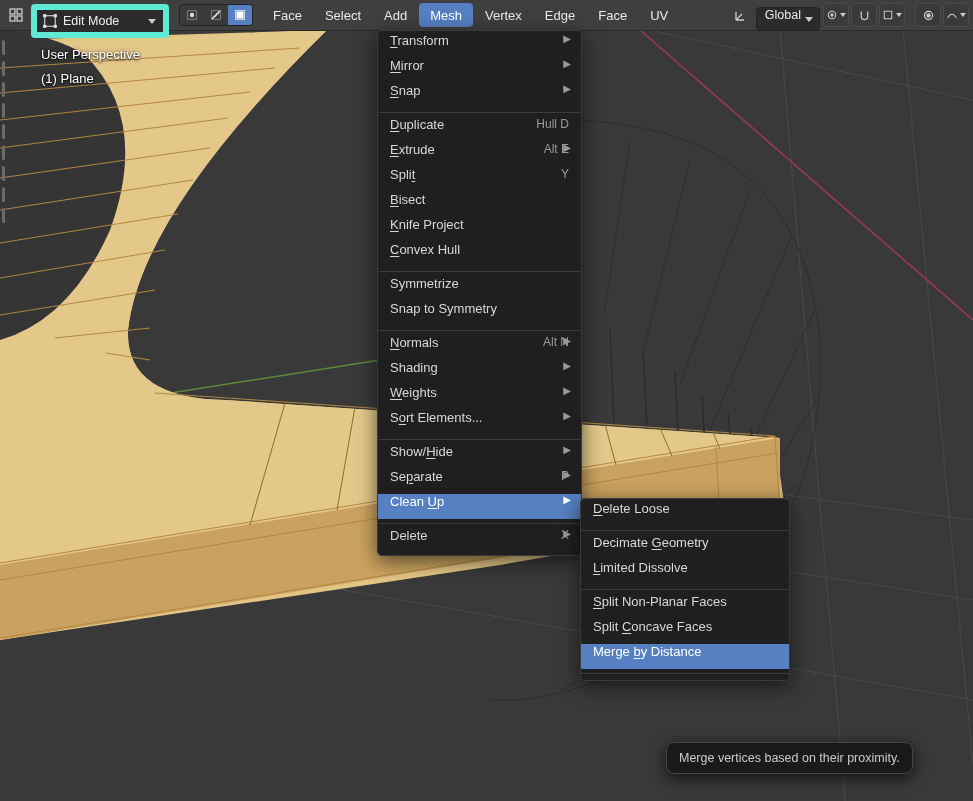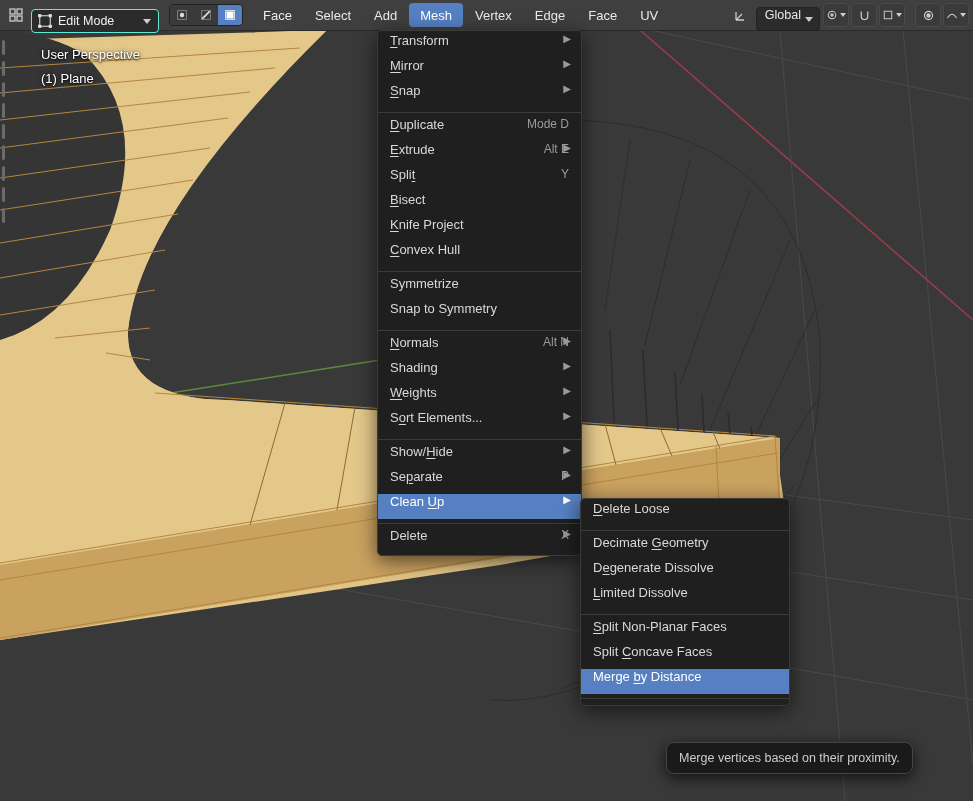--- a/index.html
+++ b/index.html
@@ -11,21 +11,21 @@
   .scene { position:absolute; inset:0; background:#393939; }
   .scene svg { position:absolute; inset:0; width:100%; height:100%; }
 
   
   .header { position:absolute; top:0; left:0; right:0; height:30px;
     background:#3f3f3f; border-bottom:1px solid #2a2a2a;
     display:flex; align-items:center; padding:0 4px; gap:3px; }
   .icon-btn { display:flex; align-items:center; justify-content:center;
     width:24px; height:22px; border-radius:3px; color:#dcdcdc; }
   .mode-select { display:flex; align-items:center; height:22px;
-    background:#2b2b2b; border:1px solid #5eead4; border-radius:4px;
+    background:#2b2b2b; border:6px solid #5eead4; border-radius:4px;
     padding:0 20px 0 6px; color:#f0f0f0; font-size:12.5px; gap:6px; position:relative; width:100px;margin-top:12px;}
   .mode-select::after{content:""; position:absolute; right:7px; top:9px;
     width:0;height:0;border-left:4px solid transparent;border-right:4px solid transparent;border-top:5px solid #ccc;}
   .sel-mode-group{display:flex; border:1px solid #222; border-radius:4px; overflow:hidden;}
   .sel-mode-group .seg{width:24px;height:20px;display:flex;align-items:center;justify-content:center;background:#3a3a3a;}
   .sel-mode-group .seg.active{background:#5680c2;}
   .menu-btn{height:22px;display:flex;align-items:center;padding:0 10px;
     border-radius:4px;color:#eaeaea;font-size:13px;border:1px solid transparent;}
   .menu-btn.sel{background:#5680c2;color:#fff;}
   .flex{flex:1;}
@@ -278,21 +278,21 @@
         <span class="lbl"><span class="ul">M</span>irror</span>
         <span class="arr">▶</span>
       </div>
       <div class="row">
         <span class="lbl"><span class="ul">S</span>nap</span>
         <span class="arr">▶</span>
       </div>
       <div class="sep"></div>
       <div class="row">
         <span class="lbl"><span class="ul">D</span>uplicate</span>
-        <span class="sc">Mode D</span>
+        <span class="sc">Hull D</span>
       </div>
       <div class="row">
         <span class="lbl"><span class="ul">E</span>xtrude</span>
         <span class="sc">Alt E</span>
         <span class="arr">▶</span>
       </div>
       <div class="row">
         <span class="lbl">Spli<span class="ul">t</span></span>
         <span class="sc">Y</span>
       </div>
@@ -354,23 +354,20 @@
 
   <div class="menu sub" id="cleanup-menu">
       <div class="row">
         <span class="lbl"><span class="ul">D</span>elete Loose</span>
       </div>
       <div class="sep"></div>
       <div class="row">
         <span class="lbl">Decimate <span class="ul">G</span>eometry</span>
       </div>
       <div class="row">
-        <span class="lbl">D<span class="ul">e</span>generate Dissolve</span>
-      </div>
-      <div class="row">
         <span class="lbl"><span class="ul">L</span>imited Dissolve</span>
       </div>
       <div class="sep"></div>
       <div class="row">
         <span class="lbl"><span class="ul">S</span>plit Non-Planar Faces</span>
       </div>
       <div class="row">
         <span class="lbl">Split <span class="ul">C</span>oncave Faces</span>
       </div>
       <div class="row hl">

